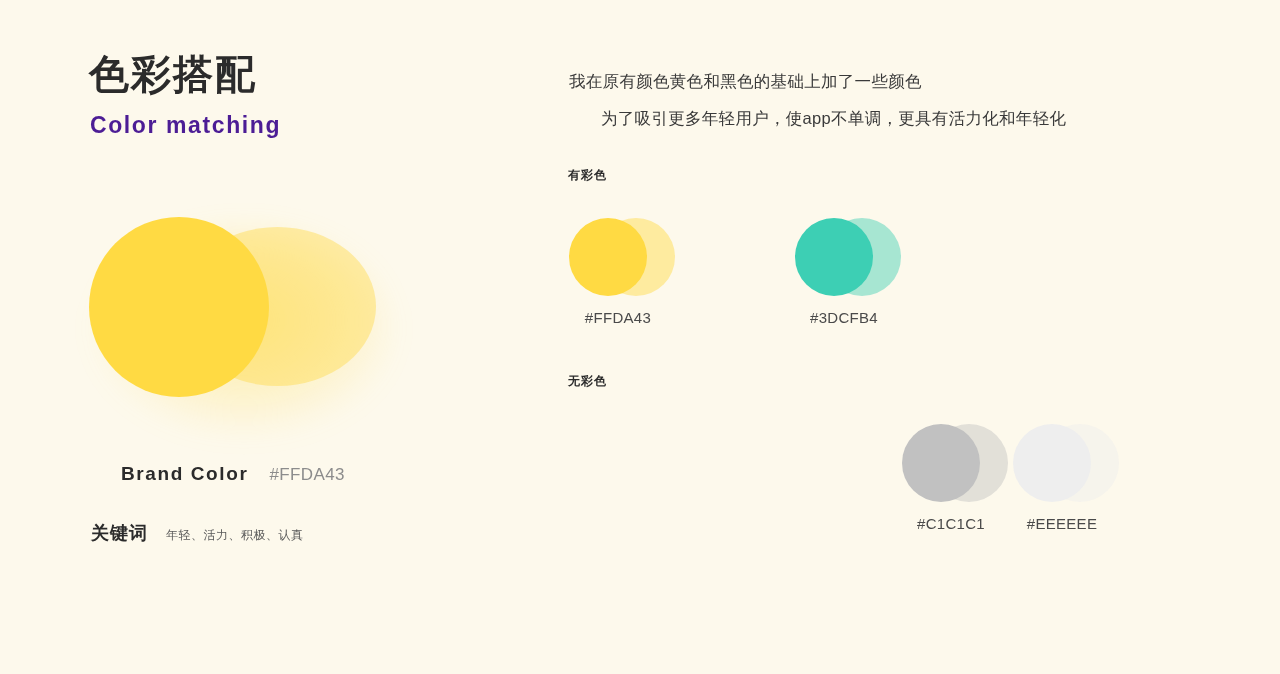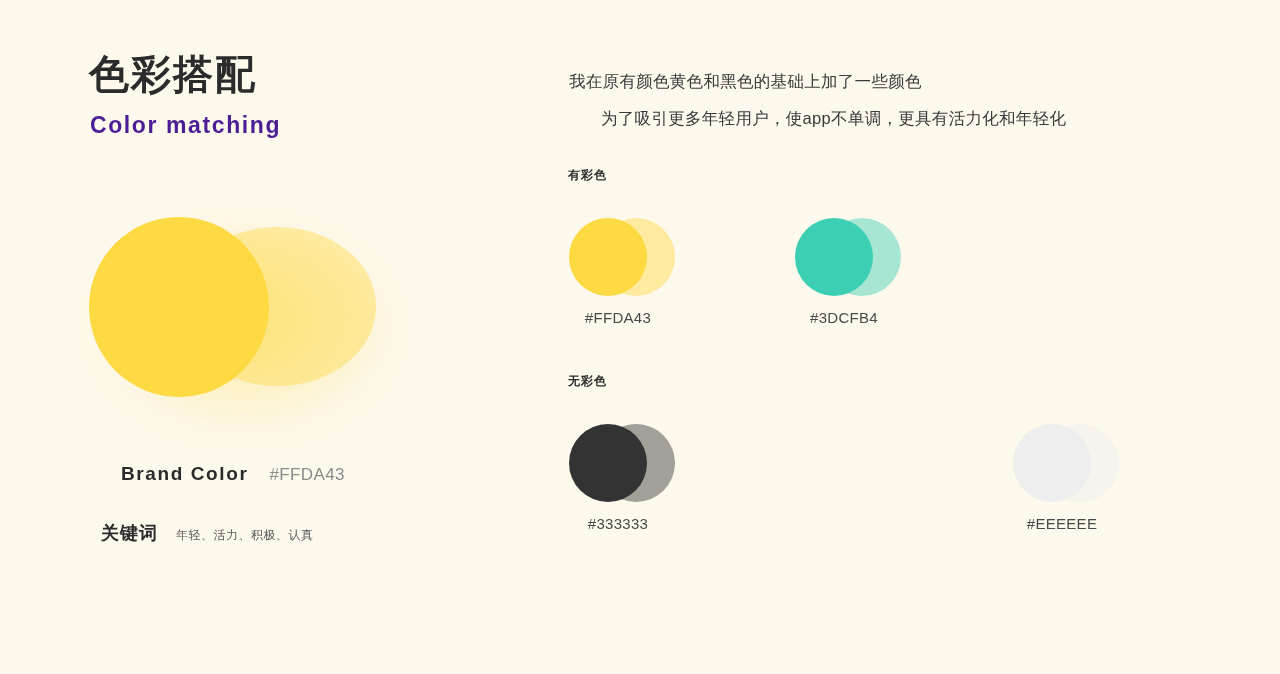--- a/index.html
+++ b/index.html
@@ -107,21 +107,21 @@
   }
   #brand-color-row .bc-hex {
     font-size: 17px;
     color: #8C8C8C;
     margin-left: 21px;
     letter-spacing: 0.4px;
   }
 
   #keywords-row {
     position: absolute;
-    left: 12px;
+    left: 2px;
     top: 521px;
     display: flex;
     align-items: baseline;
     white-space: nowrap;
     justify-content: center;
   }
   #keywords-row .kw-label {
     font-size: 18px;
     font-weight: bold;
     color: #2B2B2B;
@@ -261,26 +261,26 @@
         <div class="swatch-figure">
           <div class="swatch-back" style="background: rgb(61, 207, 180);"></div>
           <div class="swatch-front" style="background: rgb(61, 207, 180);"></div>
         </div>
         <div class="swatch-label">#3DCFB4</div>
       </div>
     </div>
 
   <div class="section-heading" id="heading-achromatic">无彩色</div>
   <div class="swatch-row" id="swatch-row-achromatic">
-      <div class="swatch-item" style="left: 0px;">
-        <div class="swatch-figure">
-          <div class="swatch-back" style="background: rgb(51, 51, 51);"></div>
-          <div class="swatch-front" style="background: rgb(51, 51, 51);"></div>
-        </div>
-        <div class="swatch-label">#333333</div>
+      <div class="swatch-item" style="left: 333px;">
+        <div class="swatch-figure">
+          <div class="swatch-back" style="background: rgb(193, 193, 193);"></div>
+          <div class="swatch-front" style="background: rgb(193, 193, 193);"></div>
+        </div>
+        <div class="swatch-label">#C1C1C1</div>
       </div>
       <div class="swatch-item" style="left: 444px;">
         <div class="swatch-figure">
           <div class="swatch-back" style="background: rgb(238, 238, 238);"></div>
           <div class="swatch-front" style="background: rgb(238, 238, 238);"></div>
         </div>
         <div class="swatch-label">#EEEEEE</div>
       </div>
     </div>
 

